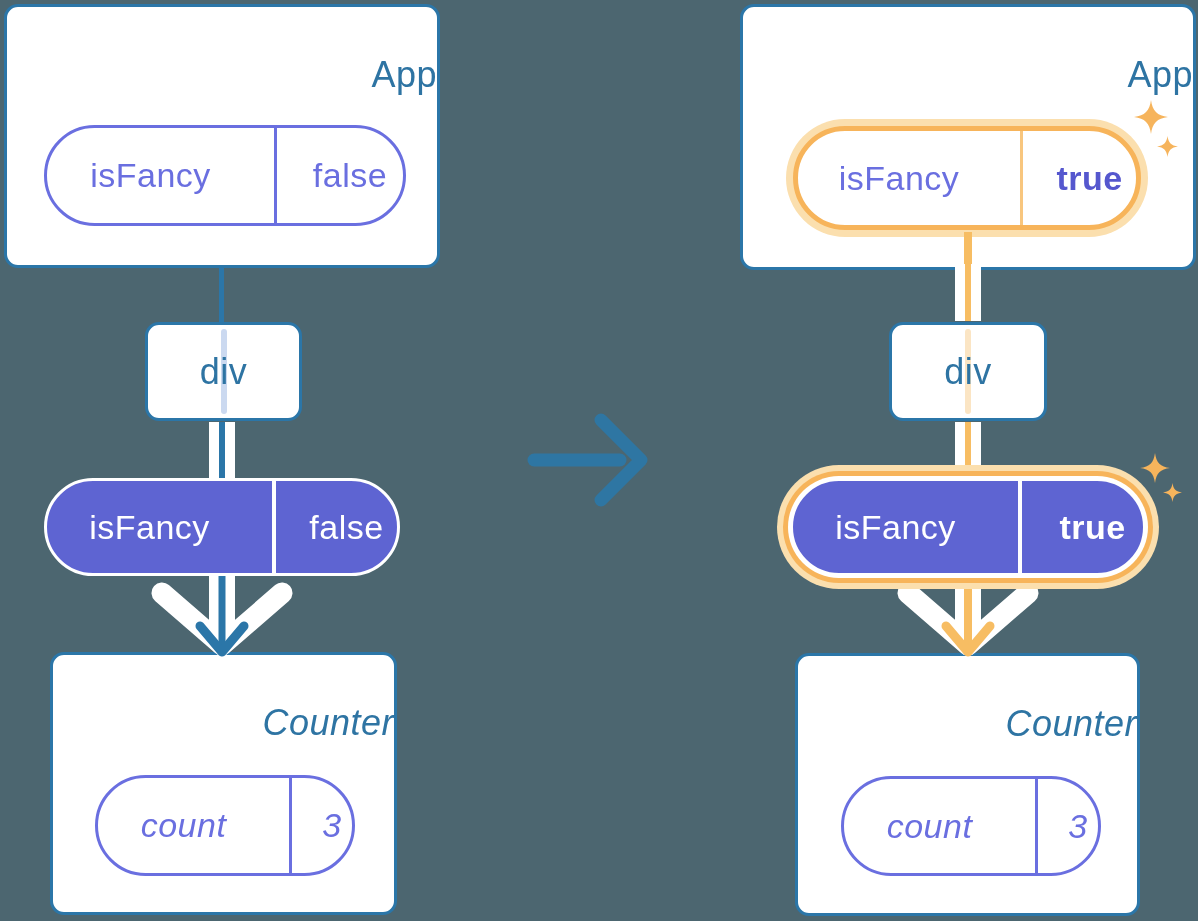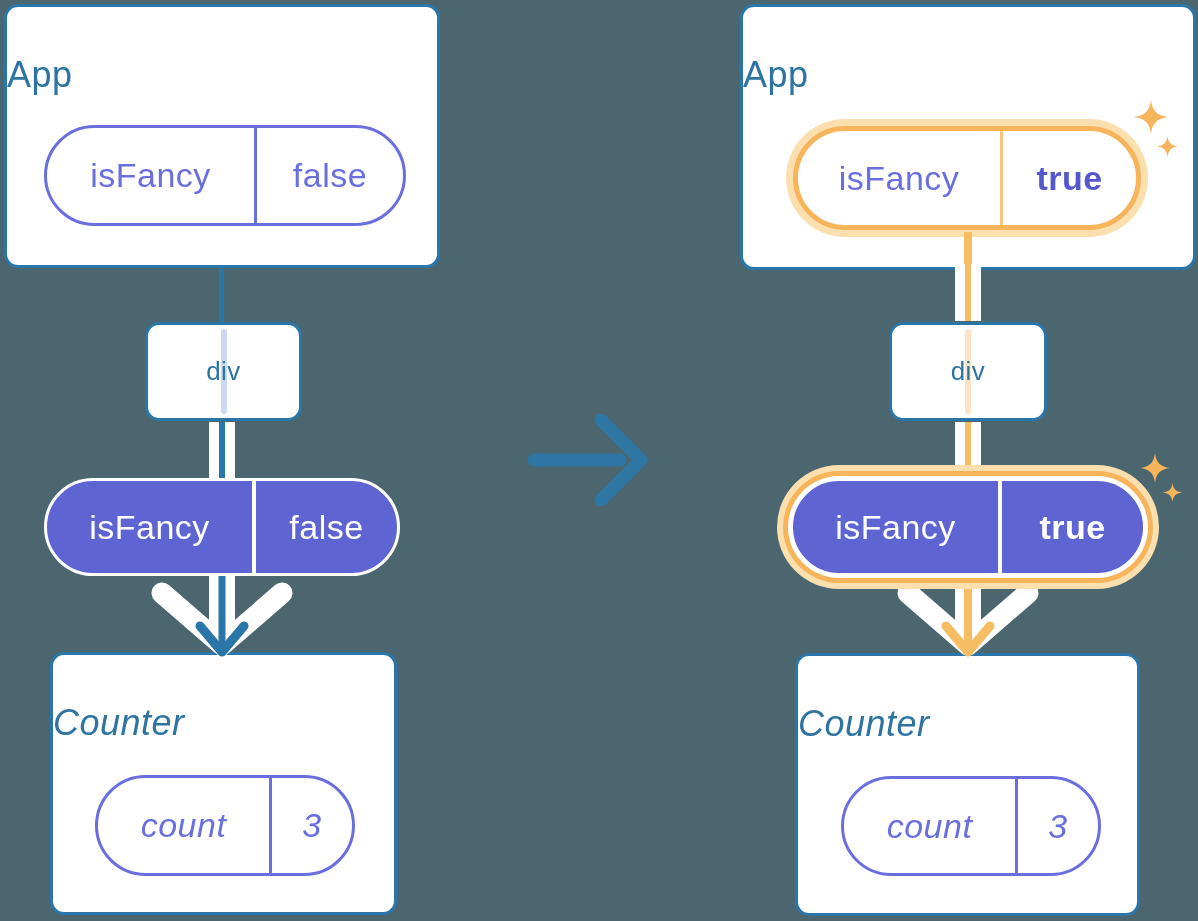--- a/index.html
+++ b/index.html
@@ -9,28 +9,28 @@
     font-family:"Liberation Sans", sans-serif;
   }
   .abs{position:absolute;}
   
   .node-box{
     position:absolute;background:#fff;
     border:3px solid var(--node-border,#2B76A8);
     border-radius:14px;box-sizing:border-box;z-index:4;
   }
   .node-title{
-    position:absolute;left:0;right:0;text-align:left;
+    position:absolute;left:12px;right:0;text-align:right;
     font-size:36px;line-height:48px;color:var(--node-title,#2E74A3);
     letter-spacing:.5px;z-index:2;
   }
   
   .pill{
     position:absolute;display:flex;box-sizing:border-box;
-    border-radius:60px;overflow:hidden;z-index:6;
+    border-radius:60px;overflow:hidden;z-index:6;gap:20px;
   }
   .pill .seg{
     display:flex;align-items:center;justify-content:center;
     font-size:34px;letter-spacing:.5px;
   }
   .pill-outline{
     background:#fff;border:3px solid var(--prop-outline,#6A6FE0);
     color:var(--prop-outline,#6A6FE0);
   }
   .pill-outline .divider{width:3px;background:var(--prop-outline,#6A6FE0);}
@@ -56,21 +56,21 @@
   .core-teal{background:var(--node-border,#2B76A8);}
   .core-orange{background:var(--highlight-core,#F7BD63);}
   .ghost-line{
     position:absolute;left:50%;transform:translateX(-50%);
     top:4px;bottom:4px;width:6px;z-index:1;border-radius:3px;
   }
   .ghost-left{background:var(--ghost-line-left,#CBD9F0);}
   .ghost-right{background:var(--ghost-line-right,#FBE5C4);}
   .div-label{
     position:absolute;inset:0;display:flex;align-items:center;justify-content:center;
-    font-size:26px;color:var(--node-title,#2E74A3);z-index:2;letter-spacing:.5px;
+    font-size:36px;color:var(--node-title,#2E74A3);z-index:2;letter-spacing:.5px;
   }
   .arrow-svg{position:absolute;z-index:3;}
   .sparkle{position:absolute;z-index:7;}
   .counter-z{z-index:2;font-style:italic;}
 </style>
 </head>
 <body>
 
 <div>
 

